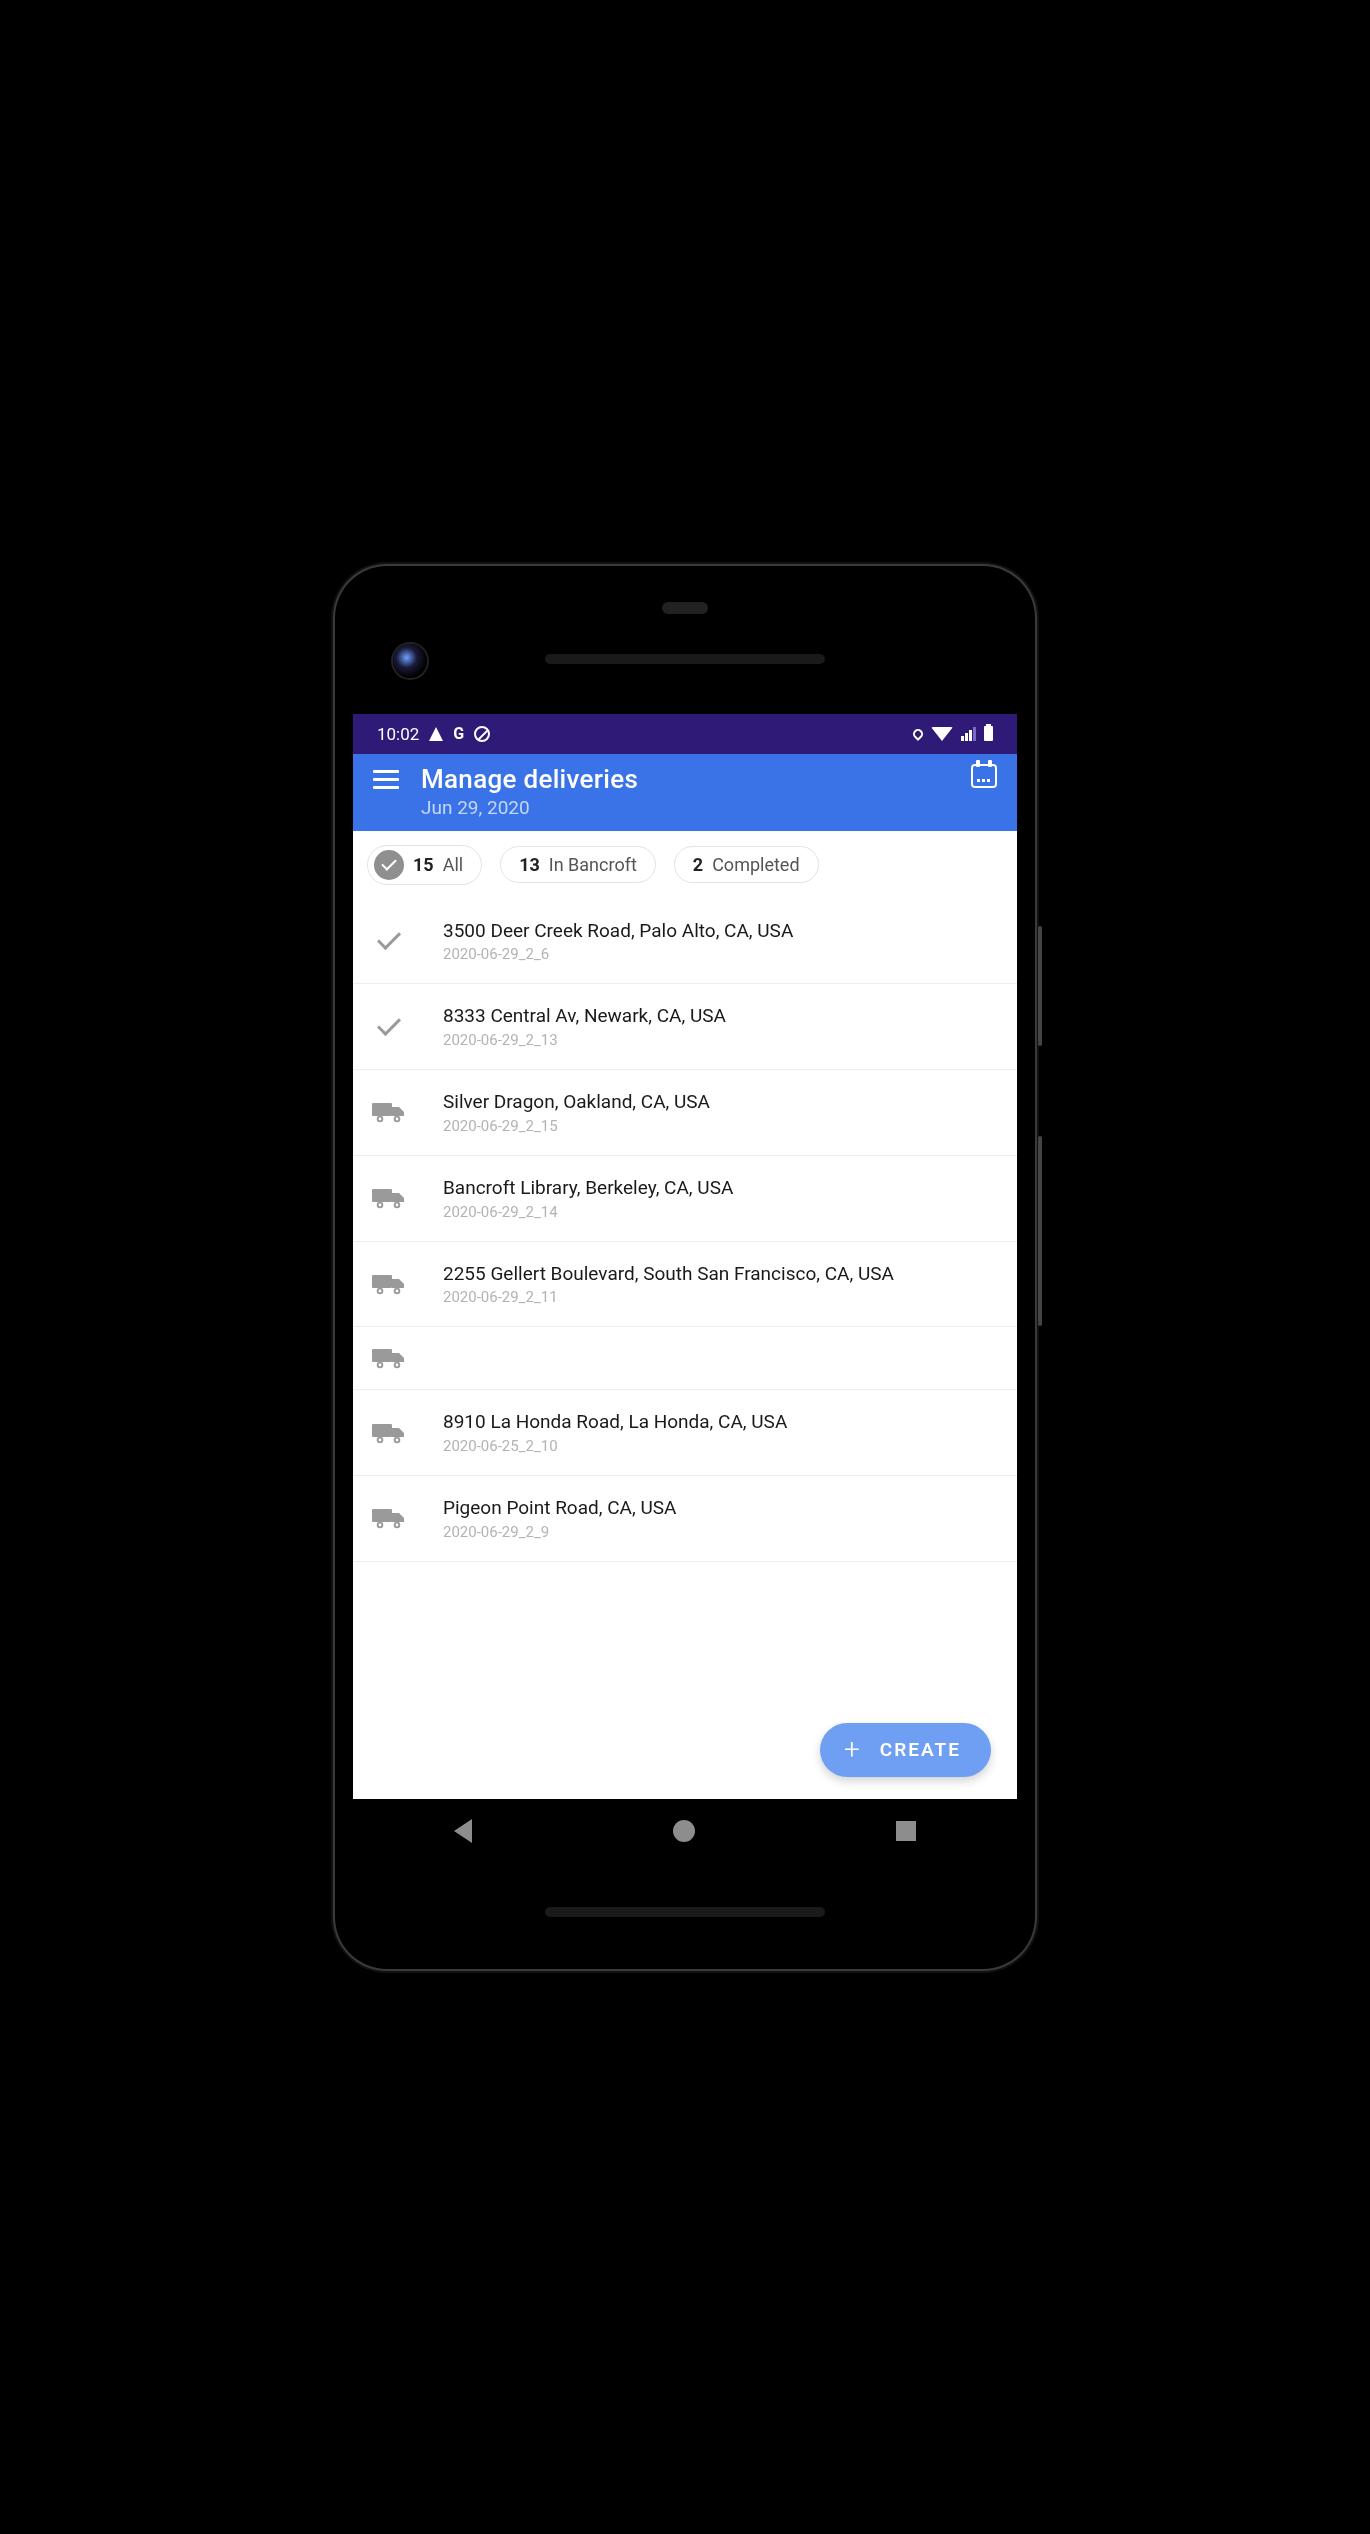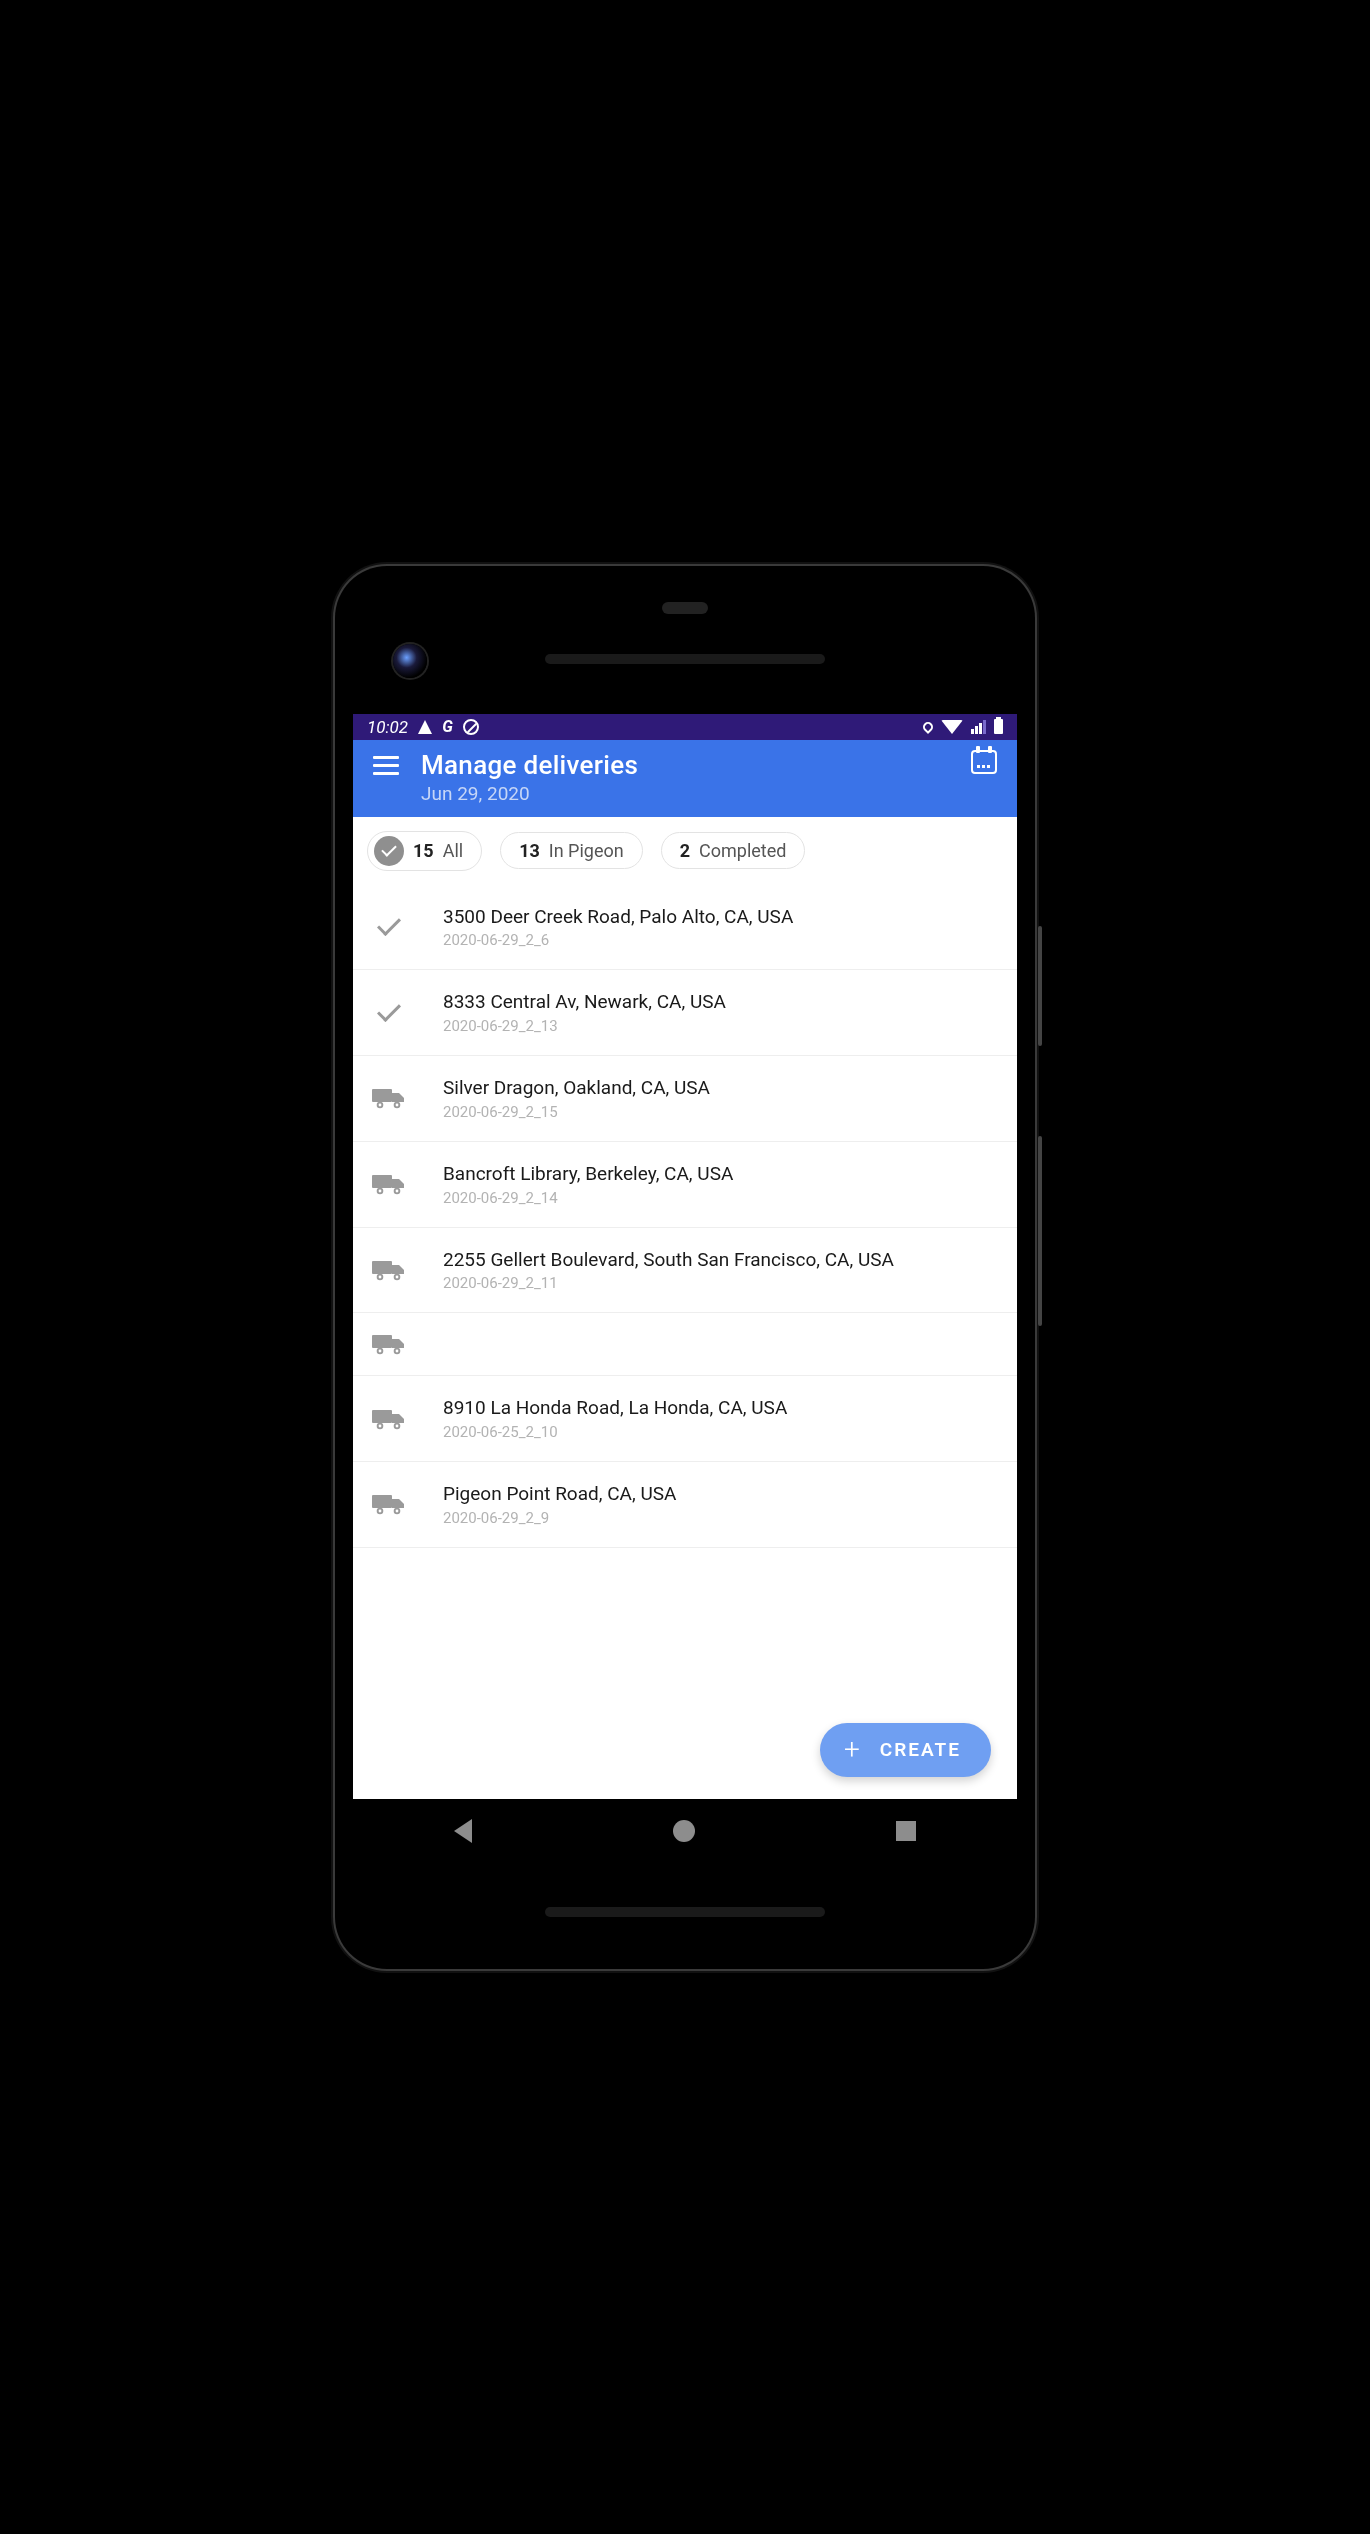--- a/index.html
+++ b/index.html
@@ -33,21 +33,21 @@
     position:absolute; left:40px; top:60px; width:34px; height:34px; border-radius:50%;
     background: radial-gradient(circle at 40% 40%, #6ba0ff 0%, #1a1a3a 35%, #000 70%);
     box-shadow:0 0 0 2px #222;
   }
   .speaker-top { position:absolute; left:50%; top:70px; transform:translateX(-50%); width:280px; height:10px; background:#1a1a1a; border-radius:6px; }
   .pill { position:absolute; left:50%; top:18px; transform:translateX(-50%); width:46px; height:12px; background:#222; border-radius:7px; }
 
   .screen { background:#fff; height:1085px; display:flex; flex-direction:column; position:relative; }
 
   
-  .status-bar { background:#2f1a78; color:#fff; height:26px; display:flex; align-items:center; padding:0 14px; font-size:17px;font-style:italic; }
+  .status-bar { background:#2f1a78; color:#fff; height:40px; display:flex; align-items:center; padding:0 24px; font-size:17px; }
   .status-left { display:flex; align-items:center; gap:10px; }
   .status-right { margin-left:auto; display:flex; align-items:center; gap:8px; }
   .tri-up { width:0;height:0;border-left:7px solid transparent;border-right:7px solid transparent;border-bottom:14px solid #fff; }
   .g-letter { font-weight:700; font-size:16px; }
   .nosign { width:16px;height:16px;border:2px solid #fff;border-radius:50%;position:relative; }
   .nosign::after{content:"";position:absolute;left:1px;top:6px;width:12px;height:2px;background:#fff;transform:rotate(-45deg);}
   .pin-ico { width:10px;height:10px;border:2px solid #fff;border-radius:50% 50% 50% 0;transform:rotate(-45deg); }
   .wifi { width:0;height:0;border-left:11px solid transparent;border-right:11px solid transparent;border-top:14px solid #fff;border-radius:2px; }
   .sig { display:flex;align-items:flex-end;gap:1px;height:14px; }
   .sig span{width:3px;background:#fff;}
@@ -146,21 +146,21 @@
       <div class="chips">
         <div class="chip">
           <span class="chip-ico">
               <span class="chk-sm"></span>
             </span>
           <span class="cnt">15</span>
           <span>All</span>
         </div>
         <div class="chip">
           <span class="cnt">13</span>
-          <span>In Pigeon</span>
+          <span>In Bancroft</span>
         </div>
         <div class="chip">
           <span class="cnt">2</span>
           <span>Completed</span>
         </div>
       </div>
 
       <div class="list" id="list">
           <div class="row">
             <div class="row-ico">

